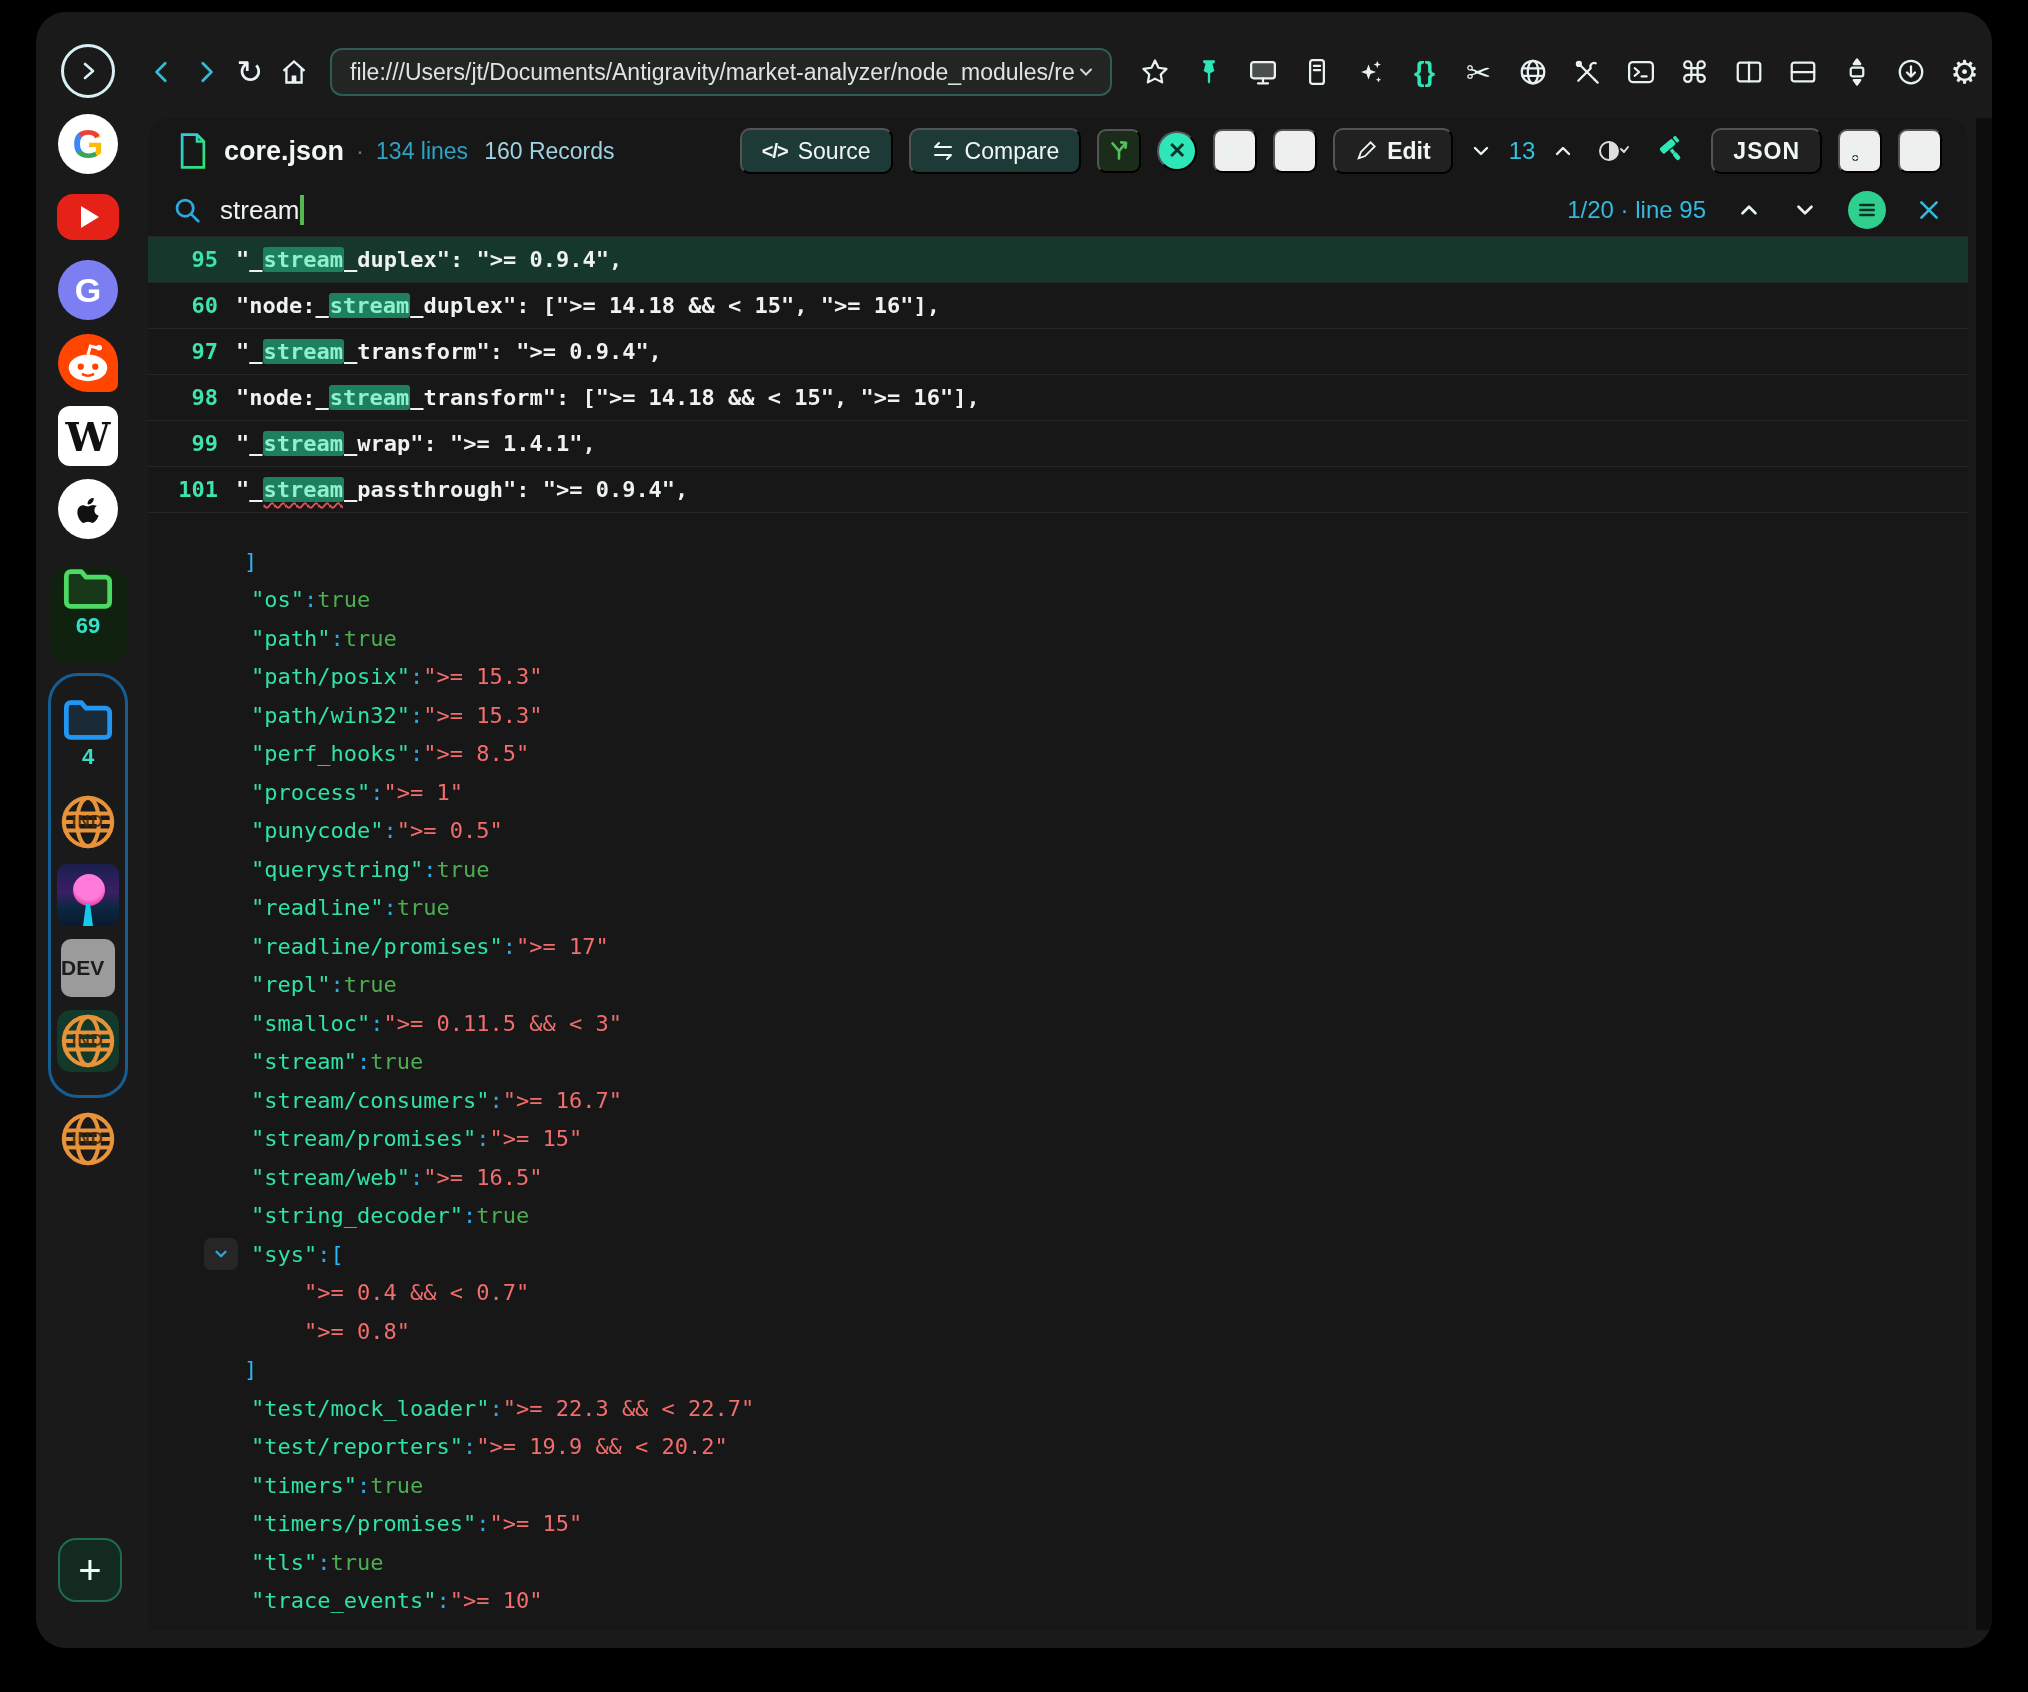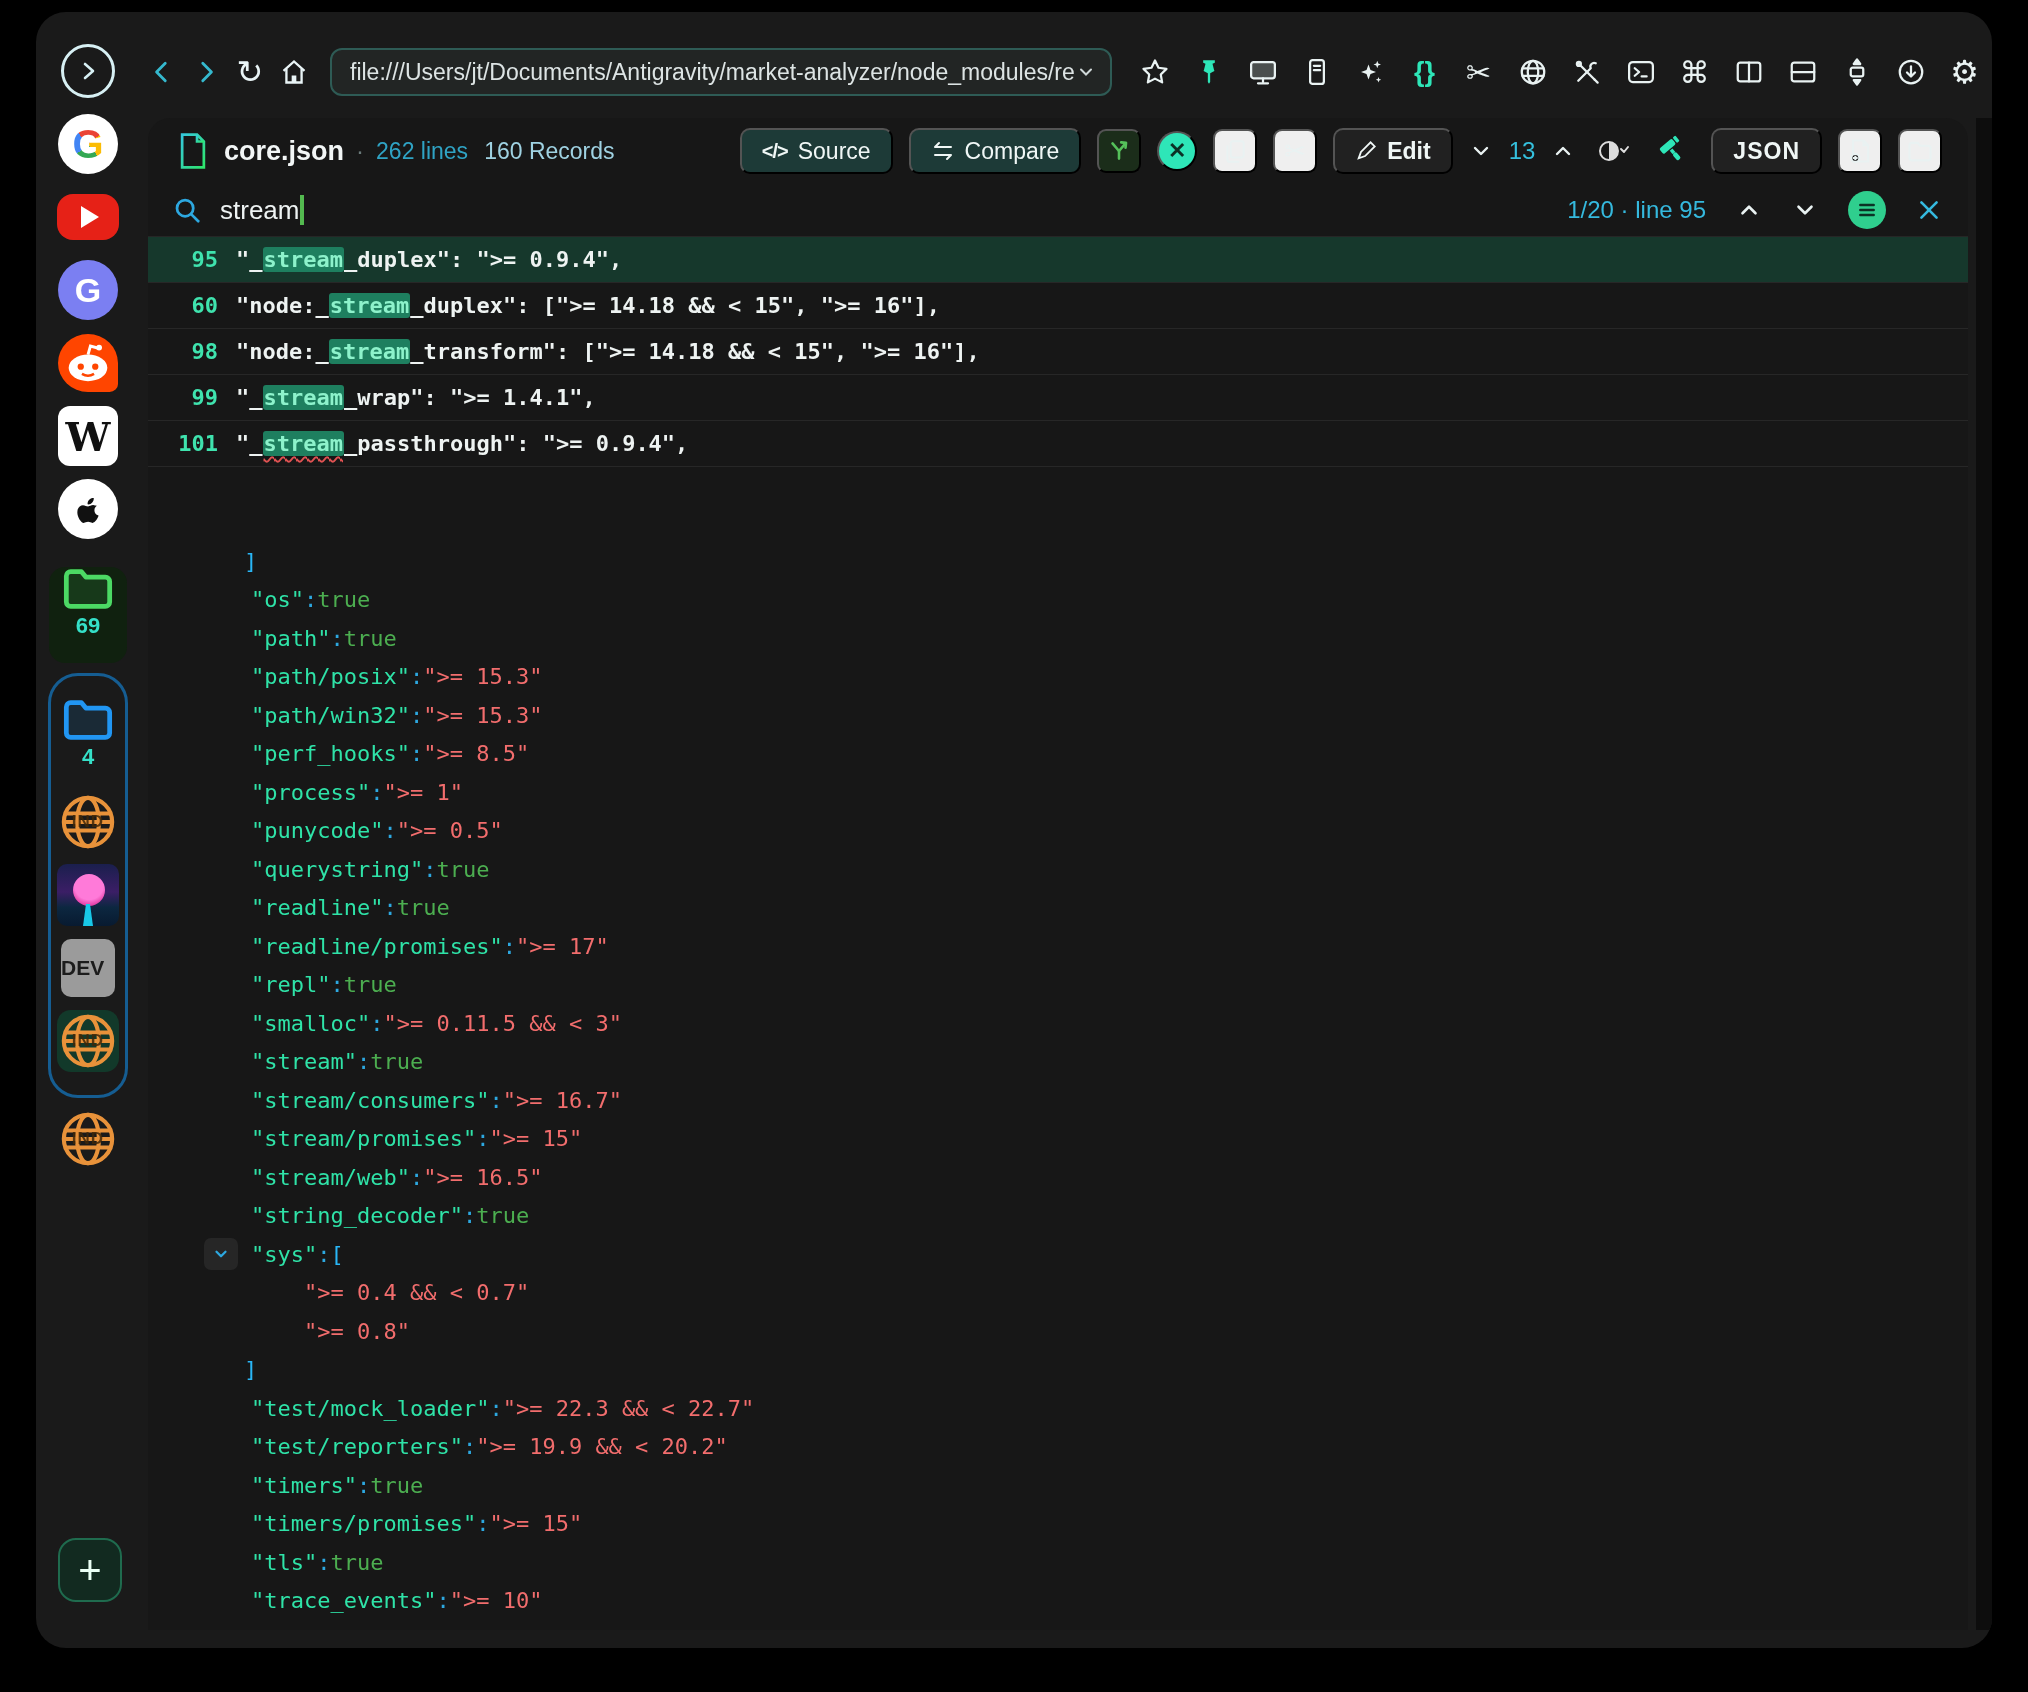--- a/index.html
+++ b/index.html
@@ -375,21 +375,21 @@
               </linearGradient>
             </defs>
           <path d="M4 2h11l5 5v19H4z" stroke="url(#fg)"></path>
             <path d="M15 2v5h5" stroke="url(#fg)"></path>
           <line x1="8" y1="14" x2="16" y2="14" stroke="url(#fg)"></line>
             <line x1="8" y1="19" x2="16" y2="19" stroke="url(#fg)"></line>
         </svg>
       </span>
       <span class="file-title">core.json</span>
       <span class="meta-dot">·</span>
-      <span class="meta-lines">262 lines</span>
+      <span class="meta-lines">134 lines</span>
       <span class="meta-records">160 Records</span>
 
       <div class="header-right">
         <button class="pill pill-teal">
           <span class="code-glyph">&lt;/&gt;</span>
           <span>Source</span>
         </button>
         <button class="pill pill-teal">
           <span style="display:flex;">
             <svg width="24" height="24" viewBox="0 0 24 24" fill="none" stroke="currentColor" stroke-width="2" stroke-linecap="round" stroke-linejoin="round">
@@ -507,20 +507,24 @@
     <div class="results" id="results">
         <div class="res-row active">
           <span class="res-num">95</span>
           <span class="res-code">"_<span class="match">stream</span>_duplex": "&gt;= 0.9.4",</span>
         </div>
         <div class="res-row">
           <span class="res-num">60</span>
           <span class="res-code">"node:_<span class="match">stream</span>_duplex": ["&gt;= 14.18 &amp;&amp; &lt; 15", "&gt;= 16"],</span>
         </div>
         <div class="res-row">
+          <span class="res-num">97</span>
+          <span class="res-code">"_<span class="match">stream</span>_transform": "&gt;= 0.9.4",</span>
+        </div>
+        <div class="res-row">
           <span class="res-num">98</span>
           <span class="res-code">"node:_<span class="match">stream</span>_transform": ["&gt;= 14.18 &amp;&amp; &lt; 15", "&gt;= 16"],</span>
         </div>
         <div class="res-row">
           <span class="res-num">99</span>
           <span class="res-code">"_<span class="match">stream</span>_wrap": "&gt;= 1.4.1",</span>
         </div>
         <div class="res-row">
           <span class="res-num">101</span>
           <span class="res-code">"_<span class="match wavy">stream</span>_passthrough": "&gt;= 0.9.4",</span>

